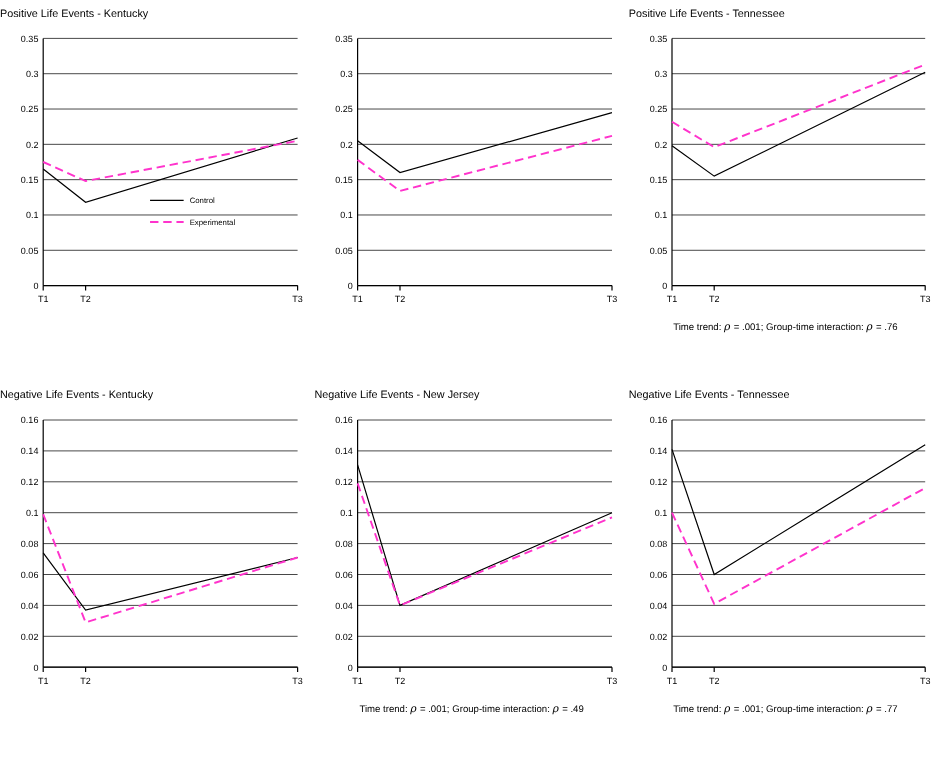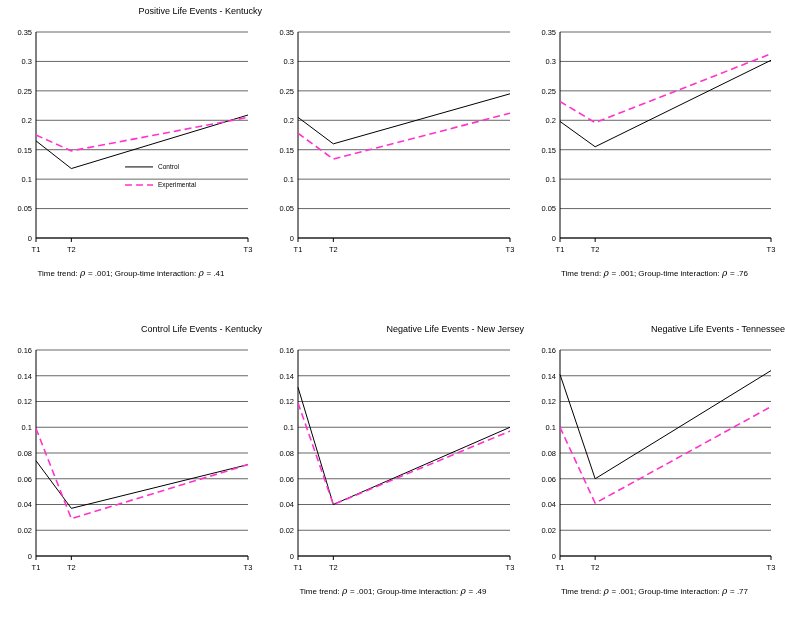--- a/index.html
+++ b/index.html
@@ -24,21 +24,21 @@
   }
   .panel {
     position: relative;
     box-sizing: border-box;
   }
   .panel-title {
     position: absolute;
     top: 6px;
     left: 0;
     width: 100%;
-    text-align: right;
+    text-align: left;
     font-size: 9px;
     color: #000;
     white-space: nowrap;
   }
   .plot-wrap {
     position: absolute;
     left: 0;
     top: 20px;
     width: 100%;
     height: 250px;
@@ -101,28 +101,20 @@
           <line x1="248" y1="218" x2="248" y2="222" class="axis-line"></line>
           <text x="248" y="232" class="xtick-label" text-anchor="middle">T3</text>
           <polyline points="36,120.88571428571427 71.33333333333333,148.54857142857145 248,94.98857142857142" class="series-control"></polyline>
           <polyline points="36,115 71.33333333333333,130.89142857142855 248,97.34285714285714" class="series-exp"></polyline>
           <line x1="125.03999999999999" y1="146.93" x2="153.04" y2="146.93" class="series-control"></line>
           <text x="158.04" y="149.43" class="legend-text">Control</text>
           <line x1="125.03999999999999" y1="164.93" x2="153.04" y2="164.93" class="series-exp"></line>
           <text x="158.04" y="167.43" class="legend-text">Experimental</text>
         </svg>
       </div>
-    <div class="caption">
-      <span>Time trend:</span>
-      <span class="rho">ρ</span>
-      <span>= .001;</span>
-      <span>Group-time interaction:</span>
-      <span class="rho">ρ</span>
-      <span>= .41</span>
-    </div>
   </div>
 
   <div class="panel">
     <div class="plot-wrap">
         <svg width="262" height="250" viewBox="0 0 262 250">
           <line x1="36" y1="218" x2="248" y2="218" class="gridline"></line>
           <text x="32" y="220.8" class="tick-label" text-anchor="end">0</text>
           <line x1="36" y1="188.57142857142856" x2="248" y2="188.57142857142856" class="gridline"></line>
           <text x="32" y="191.37142857142857" class="tick-label" text-anchor="end">0.05</text>
           <line x1="36" y1="159.14285714285714" x2="248" y2="159.14285714285714" class="gridline"></line>
@@ -145,20 +137,21 @@
           <text x="71.33333333333333" y="232" class="xtick-label" text-anchor="middle">T2</text>
           <line x1="248" y1="218" x2="248" y2="222" class="axis-line"></line>
           <text x="248" y="232" class="xtick-label" text-anchor="middle">T3</text>
           <polyline points="36,97.34285714285714 71.33333333333333,123.82857142857142 248,73.79999999999998" class="series-control"></polyline>
           <polyline points="36,113.23428571428572 71.33333333333333,139.13142857142856 248,93.22285714285714" class="series-exp"></polyline>
         </svg>
       </div>
   </div>
 
   <div class="panel">
+    <div class="panel-title">Positive Life Events - Tennessee</div>
     <div class="plot-wrap">
         <svg width="261" height="250" viewBox="0 0 261 250">
           <line x1="36" y1="218" x2="247" y2="218" class="gridline"></line>
           <text x="32" y="220.8" class="tick-label" text-anchor="end">0</text>
           <line x1="36" y1="188.57142857142856" x2="247" y2="188.57142857142856" class="gridline"></line>
           <text x="32" y="191.37142857142857" class="tick-label" text-anchor="end">0.05</text>
           <line x1="36" y1="159.14285714285714" x2="247" y2="159.14285714285714" class="gridline"></line>
           <text x="32" y="161.94285714285715" class="tick-label" text-anchor="end">0.1</text>
           <line x1="36" y1="129.71428571428572" x2="247" y2="129.71428571428572" class="gridline"></line>
           <text x="32" y="132.51428571428573" class="tick-label" text-anchor="end">0.15</text>
@@ -186,21 +179,21 @@
       <span>Time trend:</span>
       <span class="rho">ρ</span>
       <span>= .001;</span>
       <span>Group-time interaction:</span>
       <span class="rho">ρ</span>
       <span>= .76</span>
     </div>
   </div>
 
   <div class="panel">
-    <div class="panel-title">Control Life Events - Kentucky</div>
+    <div class="panel-title">Negative Life Events - Kentucky</div>
     <div class="plot-wrap">
         <svg width="262" height="250" viewBox="0 0 262 250">
           <line x1="36" y1="218" x2="248" y2="218" class="gridline"></line>
           <text x="32" y="220.8" class="tick-label" text-anchor="end">0</text>
           <line x1="36" y1="192.25" x2="248" y2="192.25" class="gridline"></line>
           <text x="32" y="195.05" class="tick-label" text-anchor="end">0.02</text>
           <line x1="36" y1="166.5" x2="248" y2="166.5" class="gridline"></line>
           <text x="32" y="169.3" class="tick-label" text-anchor="end">0.04</text>
           <line x1="36" y1="140.75" x2="248" y2="140.75" class="gridline"></line>
           <text x="32" y="143.55" class="tick-label" text-anchor="end">0.06</text>

